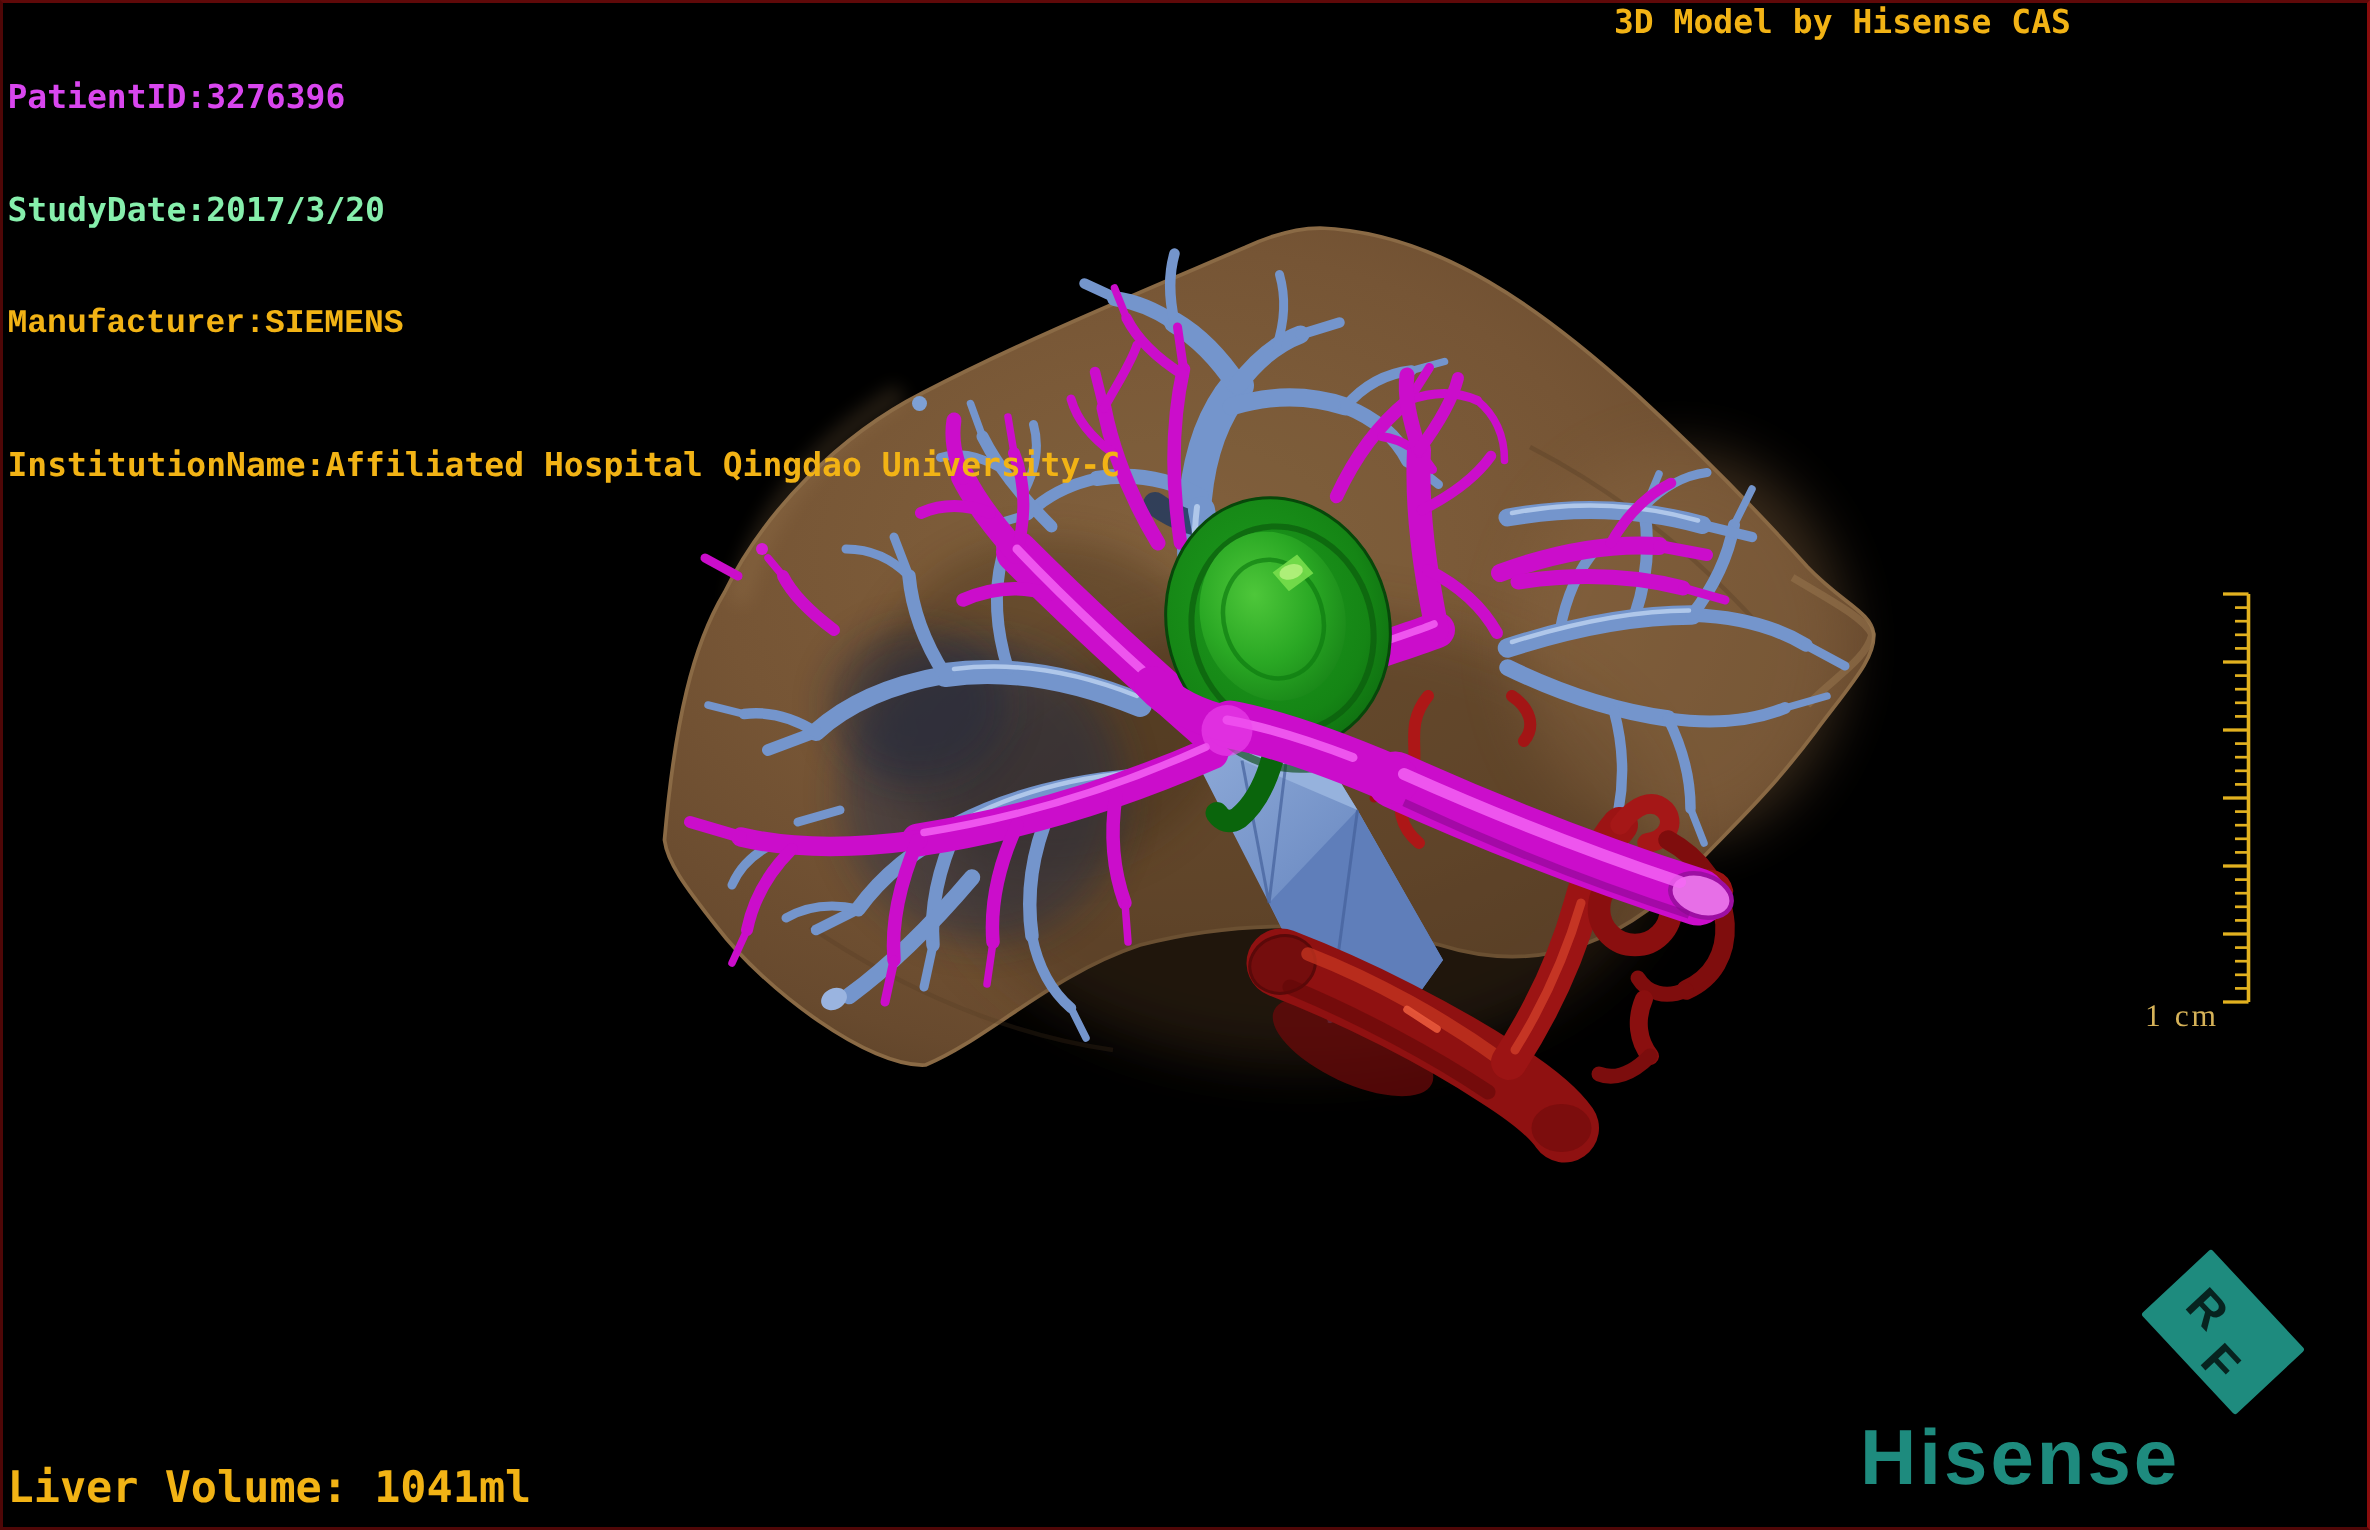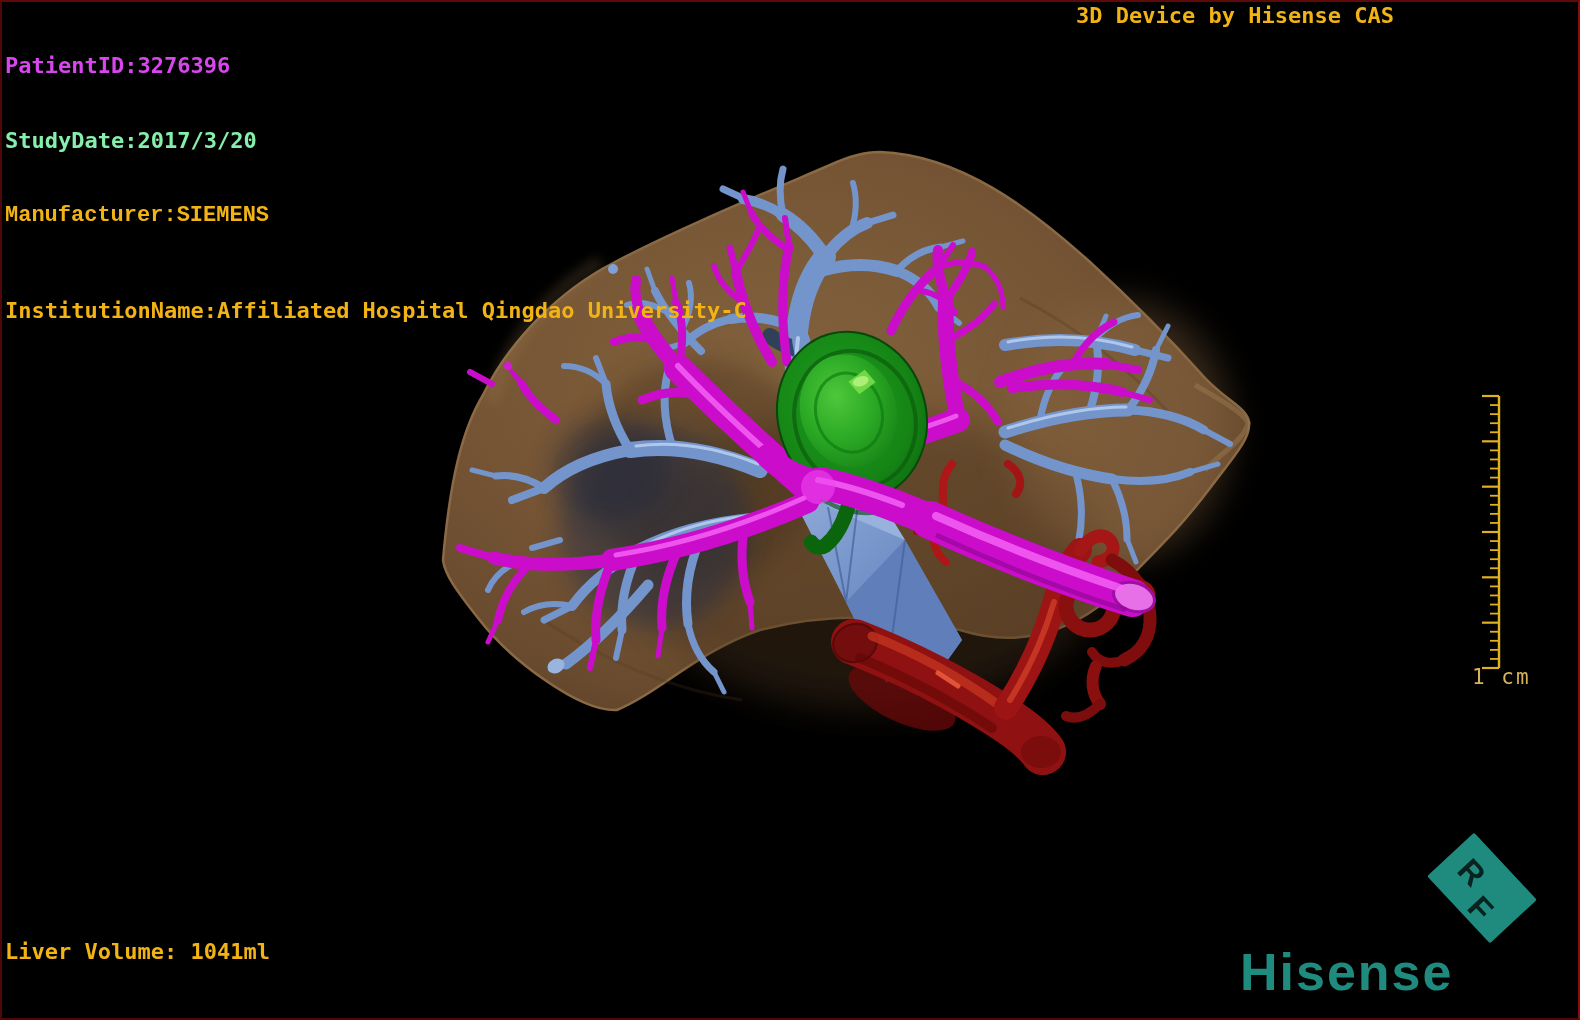--- a/index.html
+++ b/index.html
@@ -6,24 +6,24 @@
   body{width:1580px;height:1020px;position:relative;overflow:hidden;
        font-family:"DejaVu Sans Mono","Liberation Mono",monospace;}
   .stage{position:absolute;inset:0;}
   .frame{position:absolute;inset:0;border:2px solid #4f0707;border-right-color:#8a0d0d;
          border-top-color:#5f0909;box-sizing:border-box;pointer-events:none;z-index:40;}
   .gold{color:#f2b315;}
   .info-block{position:absolute;left:5px;top:3px;font-size:22px;font-weight:bold;
               line-height:25px;white-space:pre;z-index:30;}
   .title-tr{position:absolute;left:1076px;top:3px;font-size:22px;font-weight:bold;
             white-space:pre;z-index:30;}
-  .volume-bl{position:absolute;left:5px;top:939px;font-size:22px;font-weight:bold;
+  .volume-bl{position:absolute;left:5px;top:974px;font-size:29px;font-weight:bold;
              white-space:pre;z-index:30;}
-  .scale-label{position:absolute;left:1472px;top:665px;font-size:21px;color:#d6b258;
-               letter-spacing:2px;z-index:30;}
+  .scale-label{position:absolute;left:1430px;top:665px;font-size:21px;color:#d6b258;
+               letter-spacing:2px;z-index:30;font-family:Liberation Serif, serif;}
   .wordmark{position:absolute;left:1240px;top:932px;font-size:52px;font-weight:bold;
             font-family:"Liberation Sans","DejaVu Sans",sans-serif;color:#1e8b7e;
             letter-spacing:2px;line-height:80px;z-index:30;white-space:nowrap;}
   .badge-svg{position:absolute;left:1406px;top:814px;z-index:30;}
   svg .bv{stroke:#7495cc;fill:none;stroke-linecap:round;stroke-linejoin:round;}
   svg .bvh{stroke:#c3d8f4;fill:none;stroke-linecap:round;opacity:.75;}
   svg .bvd{stroke:#233a5e;fill:none;stroke-linecap:round;opacity:.85;}
   svg .mv{stroke:#cb0dcb;fill:none;stroke-linecap:round;stroke-linejoin:round;}
   svg .mvh{stroke:#f668f6;fill:none;stroke-linecap:round;opacity:.8;}
   svg .rv{fill:none;stroke-linecap:round;stroke-linejoin:round;}
@@ -311,21 +311,21 @@
 </svg>
 </div>
 
 <div class="info-block">
   <div class="gold" style="color: #d946ef;">PatientID:3276396</div>
   <div class="gold" style="color: #86efac;">StudyDate:2017/3/20</div>
   <div class="gold" style="color: rgb(242, 179, 21); font-family: Liberation Mono, monospace;">Manufacturer:SIEMENS</div>
   <div class="gold" style="color: rgb(242, 179, 21); margin-top: 20px;">InstitutionName:Affiliated Hospital Qingdao University-C</div>
 </div>
 
-<div class="title-tr gold" style="color: rgb(242, 179, 21);">3D Device by Hisense CAS</div>
+<div class="title-tr gold" style="color: rgb(242, 179, 21);">3D Model by Hisense CAS</div>
 
 <div class="volume-bl gold" style="color: rgb(242, 179, 21);">Liver Volume: 1041ml</div>
 
 <div class="scale-label" style="color: rgb(214, 178, 88);">1 cm</div>
 
 <svg class="badge-svg" width="160" height="140" viewBox="0 0 160 140">
   <g transform="translate(76,74) rotate(47)">
     <rect x="-46" y="-32" width="92" height="64" rx="2" fill="#1e8b7e"></rect>
     <text x="-30" y="8" font-family="Liberation Sans, DejaVu Sans, sans-serif" font-size="32" font-weight="bold" fill="#07231f">R</text>
     <text x="4" y="26" font-family="Liberation Sans, DejaVu Sans, sans-serif" font-size="32" font-weight="bold" fill="#07231f">F</text>

